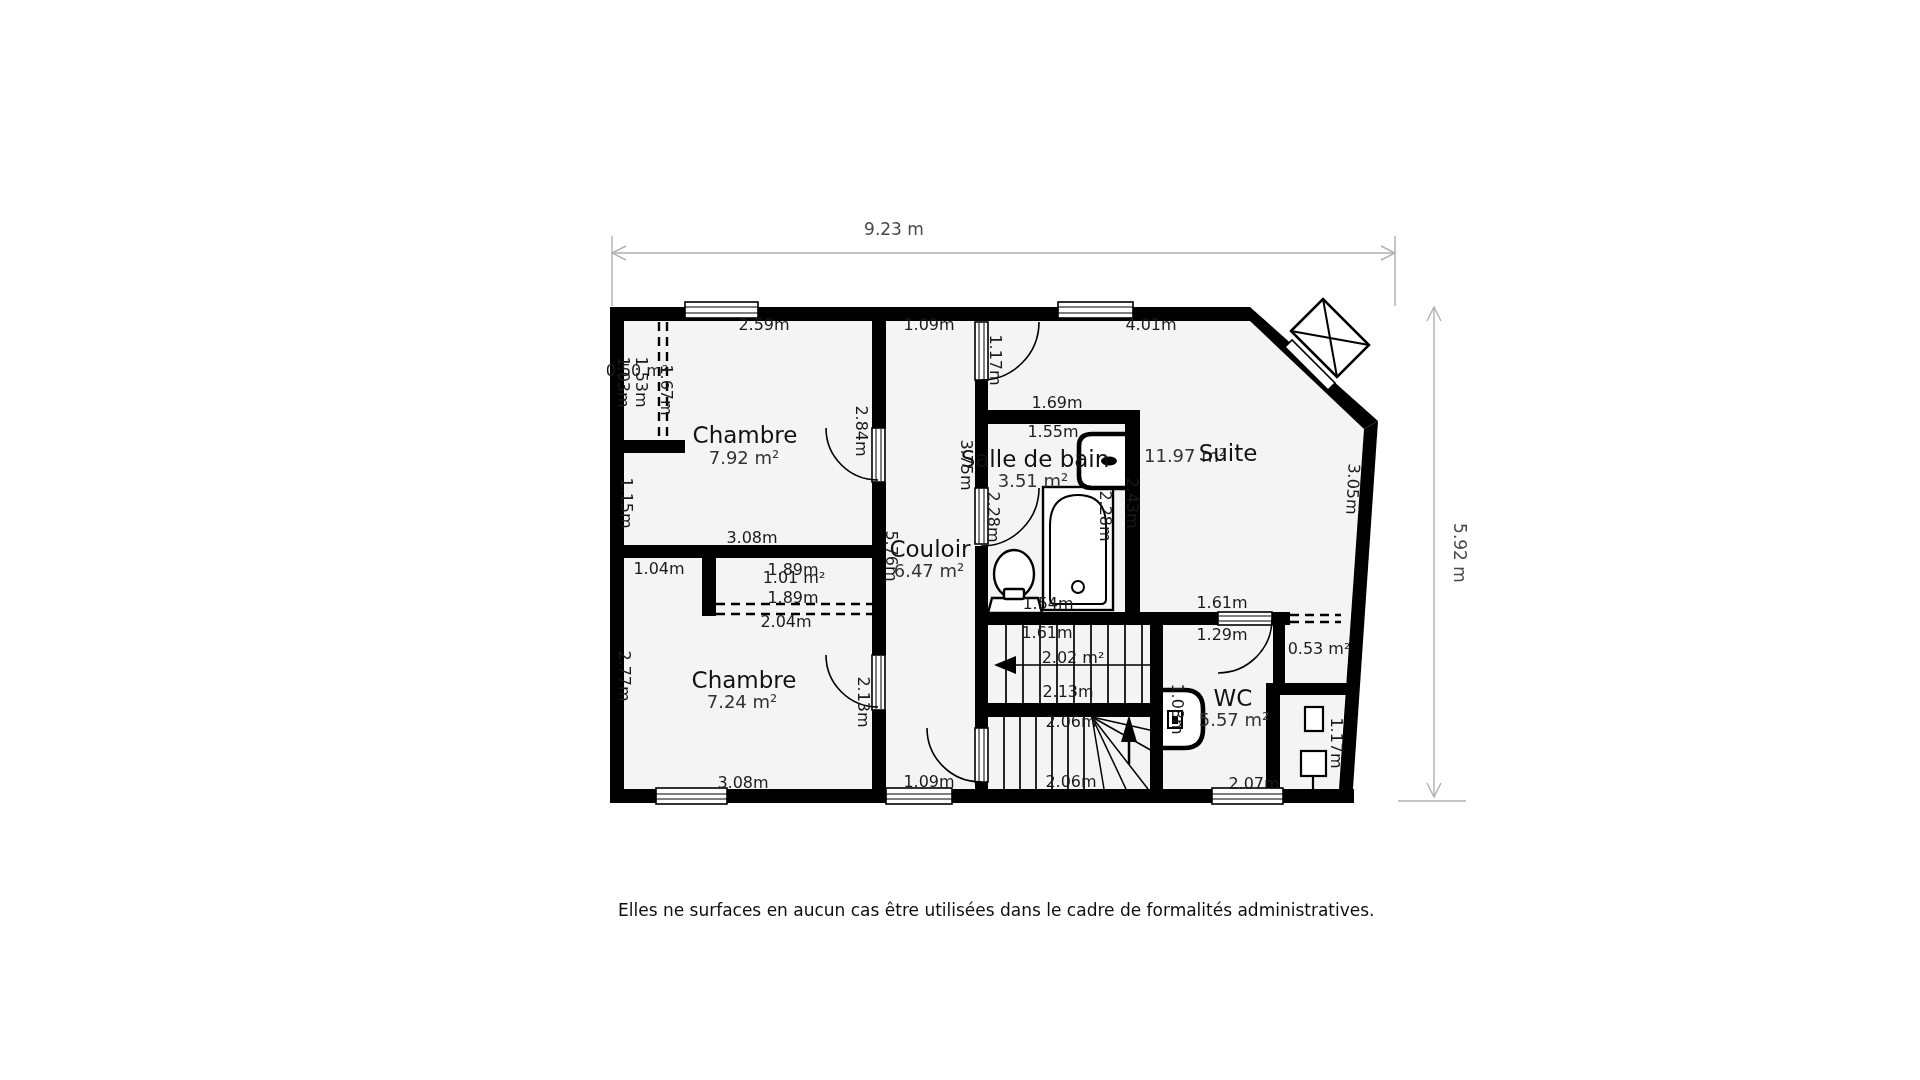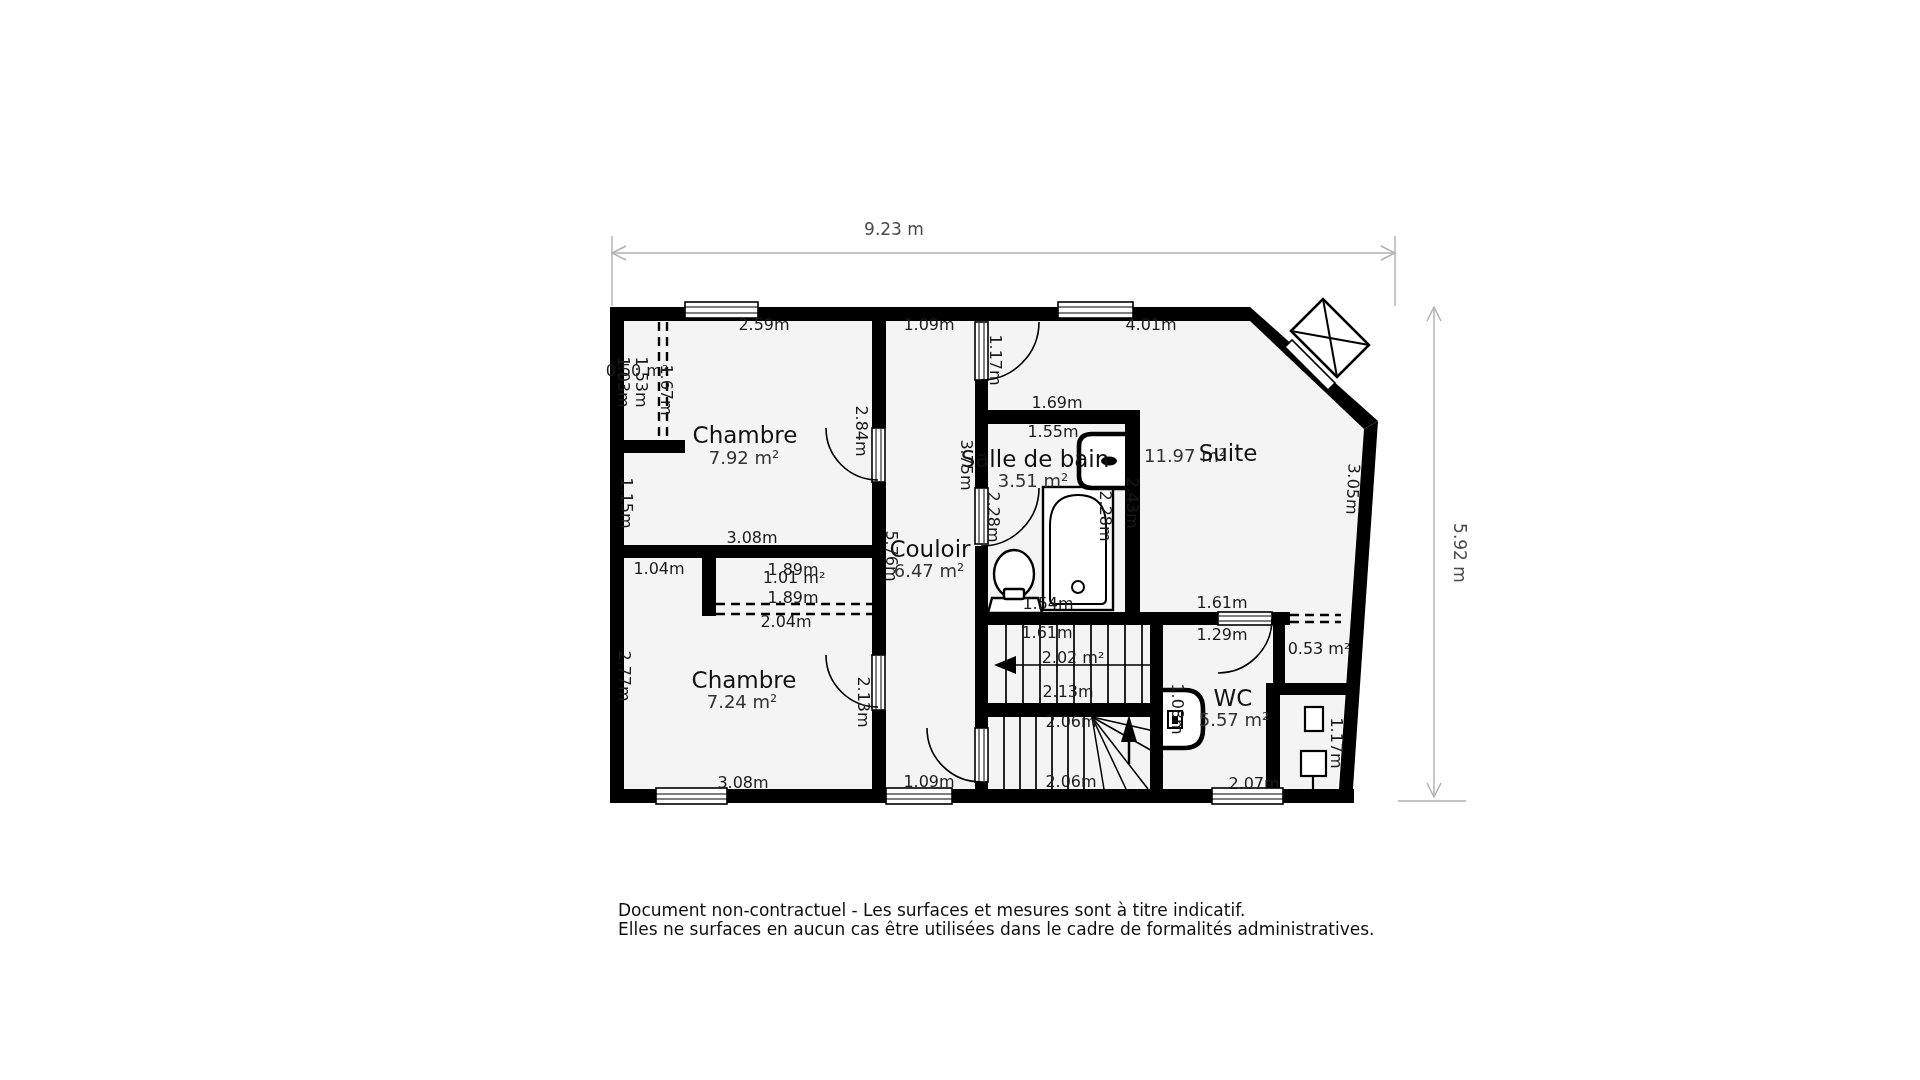--- a/index.html
+++ b/index.html
@@ -279,15 +279,14 @@
       <text x="862" y="702" transform="rotate(90 862 702)" class="lbl m">2.13m</text>
       <text x="1176" y="709" transform="rotate(90 1176 709)" class="lbl m">1.08m</text>
       <text x="1335" y="743" transform="rotate(90 1335 743)" class="lbl m">1.17m</text>
       <text x="743" y="783" class="lbl m">3.08m</text>
       <text x="929" y="782" class="lbl m">1.09m</text>
       <text x="1254" y="784" class="lbl m">2.07m</text>
     </g>
 </svg>
 
 <div id="disclaimer">
-  <div>Document non-contractuel - Les surfaces et mesures sont à titre indicatif.</div>
   <div>Elles ne surfaces en aucun cas être utilisées dans le cadre de formalités administratives.</div>
 </div>
 
 </body></html>

